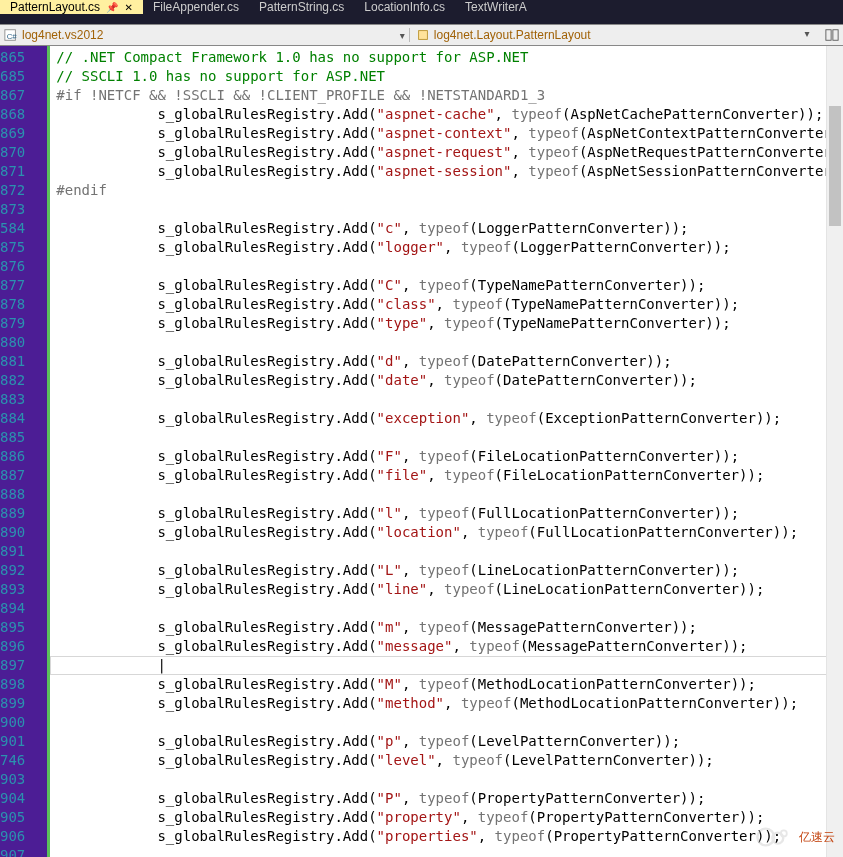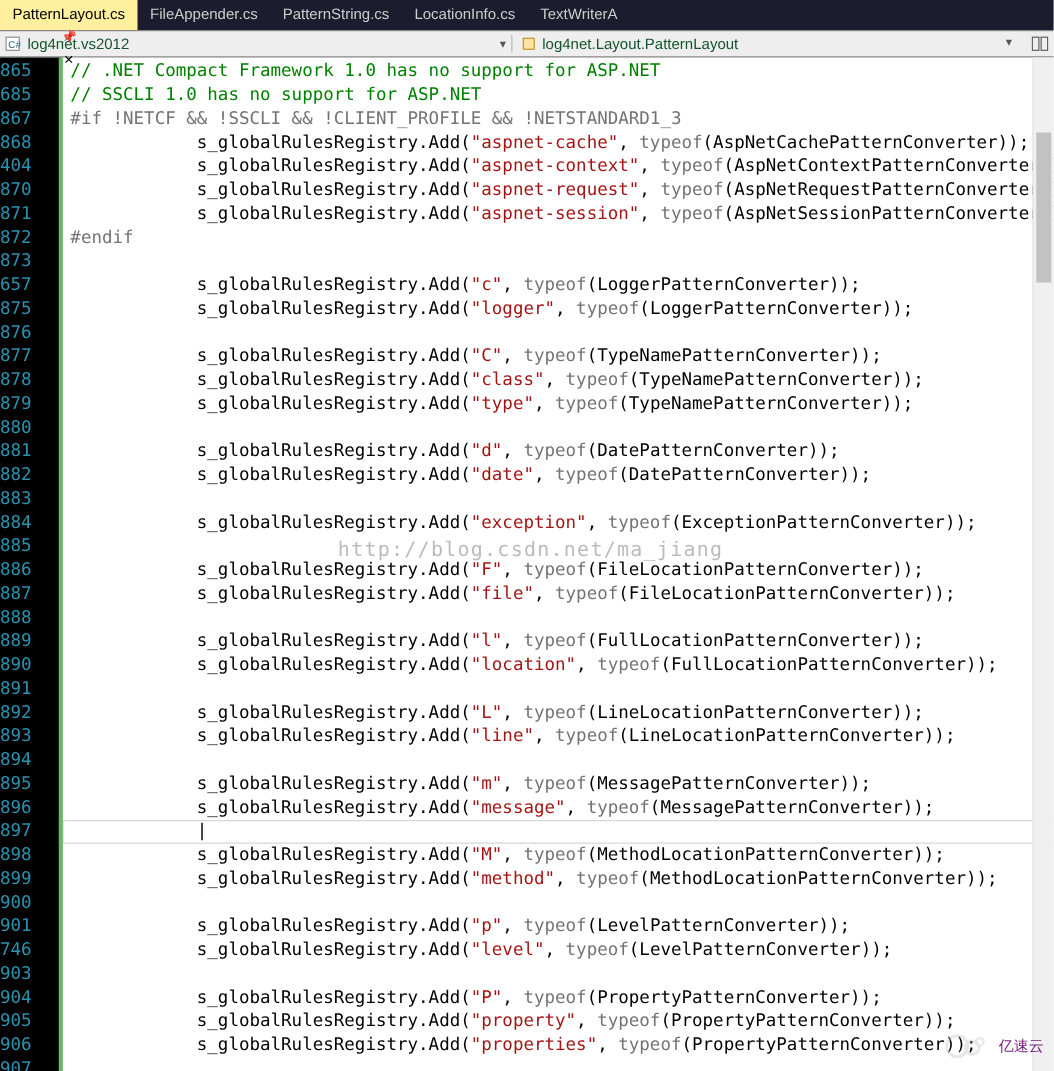--- a/index.html
+++ b/index.html
@@ -1,41 +1,41 @@
 <!DOCTYPE html>
 <html><head>
 <meta charset="utf-8">
 <style>
   * { margin:0; padding:0; box-sizing:border-box; }
   body { font-family:"Segoe UI",Tahoma,sans-serif; font-size:12px; background:#fff; width:843px; height:857px; overflow:hidden; }
   .tab-strip { display:flex; height:24px; background:#1c1c2e; color:#ccc; }
-  .tab { padding:4px 10px; display:flex; align-items:center; gap:6px; height:24px; cursor:pointer; font-size:12px;flex-direction:column; }
+  .tab { padding:4px 10px; display:flex; align-items:center; gap:6px; height:14px; cursor:pointer; font-size:12px; }
   .tab.active { background:#fff0a0; color:#000; }
   .tab .pin { font-size:10px; }
   .tab .close { font-size:10px; }
   .crumb-bar { display:flex; height:22px; background:#eeeeee; border-top:1px solid #888; border-bottom:1px solid #888; align-items:center; padding:0 4px; gap:4px; }
   .crumb-left { display:flex; align-items:center; flex:0 0 48%; gap:4px; }
   .crumb-right { display:flex; flex:0 0 48%; gap:4px; border-left:1px solid #bbb; padding-left:6px; }
   .crumb-icon { width:14px; height:14px; display:inline-block; }
-  .crumb-text { font-size:12px; color:#14532d; }
+  .crumb-text { font-size:12px; color:#a16207; }
   .crumb-dd { margin-left:auto; }
   .editor { display:flex; height:calc(857px - 24px - 22px); font-family:Consolas,monospace; font-size:14px; position:relative; }
-  .gutter { width:76px; background:#000000; border-right:1px solid #eee; padding-top:2px; }
+  .gutter { width:76px; background:#4c1d95; border-right:1px solid #eee; padding-top:2px; }
   .gutter .ln { color:#2b91af; text-align:right; padding-right:24px; line-height:19px; }
   .code { flex:1; padding-top:2px; position:relative; }
   .green-bar { position:absolute; left:-3px; top:0; width:3px; height:100%; background:#5bbf5b; }
   .line { line-height:19px; white-space:pre; padding-left:6px; }
   .comment { color:#008000; }
   .prep { color:#737373; }
   .str { color:#a31515; }
   .kw { color:#737373; }
   .type { color:#000000; }
   .cursor-line { box-shadow:inset 0 0 0 1px #d7d7d7; }
   .feint-url { position:absolute; top:384px; left:220px; color:#bbb; font-size:16px; pointer-events:none; font-family:Consolas,monospace; letter-spacing:1px; }
-  .watermark { position:absolute; bottom:8px; right:8px; color:#701a75; display:flex; align-items:center; gap:6px; }
+  .watermark { position:absolute; bottom:8px; right:8px; color:#c2410c; display:flex; align-items:center; gap:6px; }
   .watermark svg { width:40px; height:24px; opacity:0.35; }
   .scrollbar { position:absolute; right:0; top:46px; width:17px; height:calc(857px - 46px); background:#f0f0f0; border-left:1px solid #e4e4e4; }
   .scrollbar .thumb { position:absolute; left:2px; right:2px; top:60px; height:120px; background:#c2c2c2; }
   .crumb-caret { font-size:10px; color:#555; }
   .extra-icon { width:14px; height:14px; }
 </style>
 </head>
 <body>
 
 <div class="tab-strip" id="tabStrip">
@@ -85,26 +85,26 @@
       </svg>
   </span>
 </div>
 
 <div class="editor">
   <div class="gutter" id="gutter">
       <div class="ln">865</div>
       <div class="ln">685</div>
       <div class="ln">867</div>
       <div class="ln">868</div>
-      <div class="ln">404</div>
+      <div class="ln">869</div>
       <div class="ln">870</div>
       <div class="ln">871</div>
       <div class="ln">872</div>
       <div class="ln">873</div>
-      <div class="ln">657</div>
+      <div class="ln">584</div>
       <div class="ln">875</div>
       <div class="ln">876</div>
       <div class="ln">877</div>
       <div class="ln">878</div>
       <div class="ln">879</div>
       <div class="ln">880</div>
       <div class="ln">881</div>
       <div class="ln">882</div>
       <div class="ln">883</div>
       <div class="ln">884</div>
@@ -127,21 +127,20 @@
       <div class="ln">901</div>
       <div class="ln">746</div>
       <div class="ln">903</div>
       <div class="ln">904</div>
       <div class="ln">905</div>
       <div class="ln">906</div>
       <div class="ln">907</div>
     </div>
   <div class="code" id="codeArea">
      <div class="green-bar"></div>
-     <div class="feint-url">http://blog.csdn.net/ma_jiang</div>
   <div class="line"><span class="comment">// .NET Compact Framework 1.0 has no support for ASP.NET</span></div>
       <div class="line"><span class="comment">// SSCLI 1.0 has no support for ASP.NET</span></div>
       <div class="line"><span class="prep">#if !NETCF &amp;&amp; !SSCLI &amp;&amp; !CLIENT_PROFILE &amp;&amp; !NETSTANDARD1_3</span></div>
       <div class="line">            s_globalRulesRegistry.Add(<span class="str">"aspnet-cache"</span>, <span class="kw">typeof</span>(<span class="type">AspNetCachePatternConverter</span>));</div>
       <div class="line">            s_globalRulesRegistry.Add(<span class="str">"aspnet-context"</span>, <span class="kw">typeof</span>(<span class="type">AspNetContextPatternConverter</span>));</div>
       <div class="line">            s_globalRulesRegistry.Add(<span class="str">"aspnet-request"</span>, <span class="kw">typeof</span>(<span class="type">AspNetRequestPatternConverter</span>));</div>
       <div class="line">            s_globalRulesRegistry.Add(<span class="str">"aspnet-session"</span>, <span class="kw">typeof</span>(<span class="type">AspNetSessionPatternConverter</span>));</div>
       <div class="line"><span class="prep">#endif</span></div>
       <div class="line">&nbsp;</div>
       <div class="line">            s_globalRulesRegistry.Add(<span class="str">"c"</span>, <span class="kw">typeof</span>(<span class="type">LoggerPatternConverter</span>));</div>

